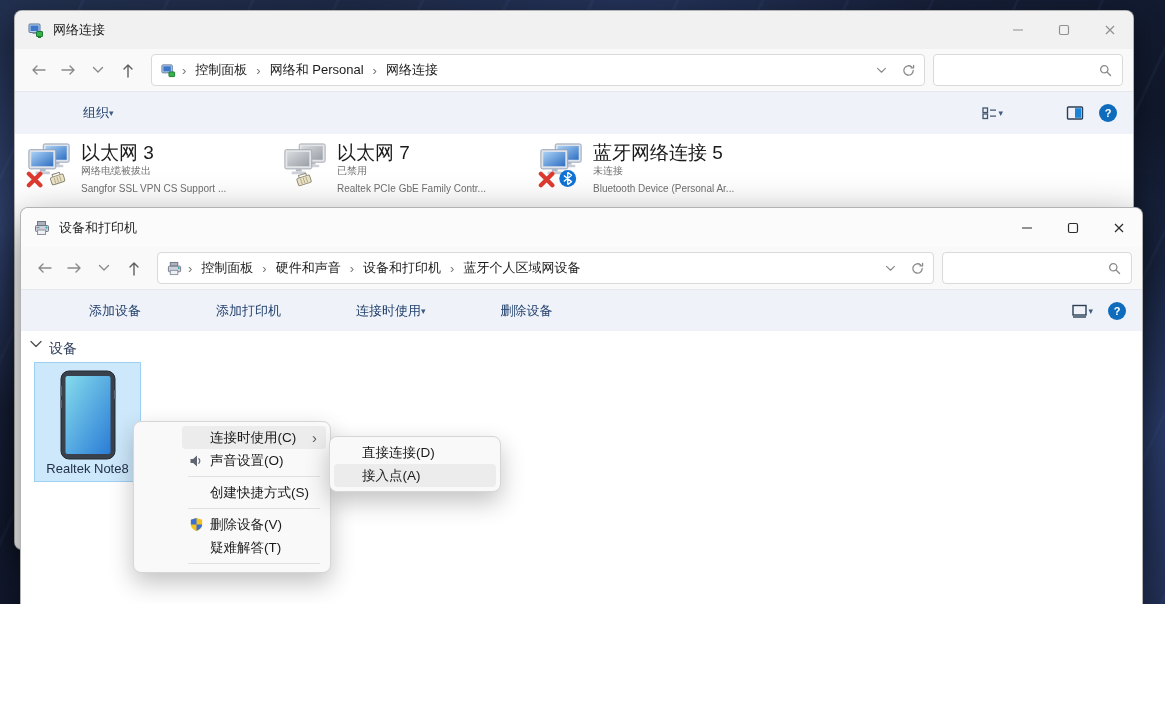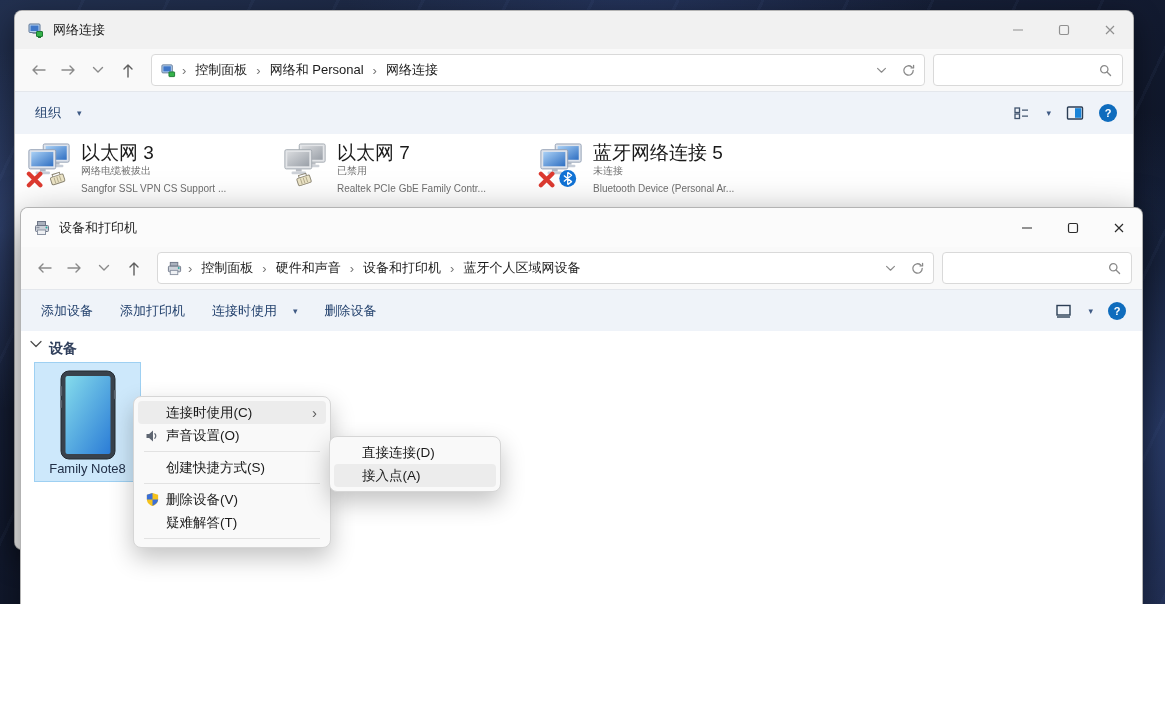--- a/index.html
+++ b/index.html
@@ -35,46 +35,46 @@
   .csep { color:#767676; font-size:13px; padding:0 6px; }
   .crumb-right { margin-left:auto; display:flex; align-items:center; gap:14px; }
   .searchbox { width:190px; height:32px; background:#fff; border:1px solid #d9d9d9; border-radius:4px;
                display:flex; align-items:center; padding:0 9px; flex:0 0 auto; }
   .searchbox input { flex:1; border:none; outline:none; background:transparent; font-size:13px; min-width:0;
                      font-family:"Liberation Sans", sans-serif; }
 
   .commandbar { height:43px; background:#eff3f9; border-top:1px solid #e4e7ec; display:flex; align-items:center;
                 padding:0 16px 0 20px; gap:27px; font-size:13px; color:#24426e; }
   .win2 .commandbar { height:42px; }
-  .cmd-item { display:flex; align-items:center; gap:16px; white-space:nowrap; }
+  .cmd-item { display:flex; align-items:center; gap:0; white-space:nowrap;margin-left:48px; }
   .caret { font-size:9px; color:#3f5a84; }
   .cmd-right { margin-left:auto; display:flex; align-items:center; gap:15px; }
   .help-btn { width:18px; height:18px; border-radius:50%; background:#0f6cbd; color:#fff; font-size:11px; font-weight:bold;
               display:flex; align-items:center; justify-content:center; }
 
   .content { background:#fff; height:100%; position:relative; }
 
   
   .tiles { display:flex; padding:7px 0 0 11px; }
   .tile { width:256px; display:flex; gap:9px; align-items:flex-start; }
   .tile-icon { flex:0 0 auto; margin-top:2px; }
   .tile-text { display:flex; flex-direction:column; padding-top:3px; }
   .tile-name { font-size:19px; color:#1a1a1a; line-height:18px; }
   .tile-sub { font-size:10px; color:#707070; line-height:18px; white-space:nowrap; }
 
   
-  .section { position:absolute; left:9px; top:9px; display:flex; gap:7px; font-size:14px; color:#33425e;font-weight:bold; }
+  .section { position:absolute; left:9px; top:9px; display:flex; gap:7px; font-size:14px; color:#33425e; }
   .device-tile { position:absolute; left:13px; top:31px; width:107px; height:120px;
                  background:#cde8fb; border:1px solid #9ed0f2; display:flex; flex-direction:column; align-items:center; padding-top:7px; }
   .device-label { margin-top:auto; margin-bottom:5px; font-size:13px; color:#223048; }
 
   
   .menu { position:absolute; background:#f9f9f9; border:1px solid #d6d6d6; border-radius:8px;
           box-shadow:0 10px 24px rgba(0,0,0,.24); padding:4px 0; font-size:13.5px; color:#1b1b1b; }
-  .mainmenu { left:133px; top:396px; width:198px; z-index:50; }
+  .mainmenu { left:133px; top:421px; width:198px; z-index:50;padding-left:44px; }
   .submenu { left:329px; top:436px; width:172px; z-index:51; }
   .mi { height:23px; margin:0 4px; padding:0 9px 0 28px; display:flex; align-items:center; border-radius:4px; position:relative; white-space:nowrap; }
   .mi.hl { background:#ececec; }
   .mi.bold { font-weight:bold; }
   .mi-icon { position:absolute; left:6px; top:50%; transform:translateY(-50%); width:16px; height:16px; display:flex; align-items:center; justify-content:center; }
   .mi-arrow { margin-left:auto; color:#5c5c5c; font-size:15px; line-height:1; }
   .msep { height:1px; background:#e2e2e2; margin:4px 10px; }
 
   svg { display:block; }
 </style>
@@ -453,21 +453,21 @@
                   <stop offset="1" stop-color="#2b7cd6"></stop>
               </linearGradient>
             </defs>
             <rect x="1" y="1" width="54" height="88" rx="8" fill="#39424c" stroke="#232a31"></rect>
             <rect x="0.5" y="16" width="1.6" height="10" rx="0.8" fill="#5a636d"></rect>
             <rect x="0.5" y="30" width="1.6" height="8" rx="0.8" fill="#5a636d"></rect>
             <rect x="53.9" y="20" width="1.6" height="9" rx="0.8" fill="#5a636d"></rect>
             <rect x="5.5" y="6" width="45" height="78" rx="2" fill="url(#phScr)"></rect>
           </svg>
         </span>
-        <span class="device-label">Family Note8</span>
+        <span class="device-label">Realtek Note8</span>
       </div>
     </div>
   </div>
 
   <div class="menu mainmenu">
     <div class="mi hl">
       <span class="mi-icon"></span>
       <span>连接时使用(C)</span>
       <span class="mi-arrow">›</span>
     </div>

